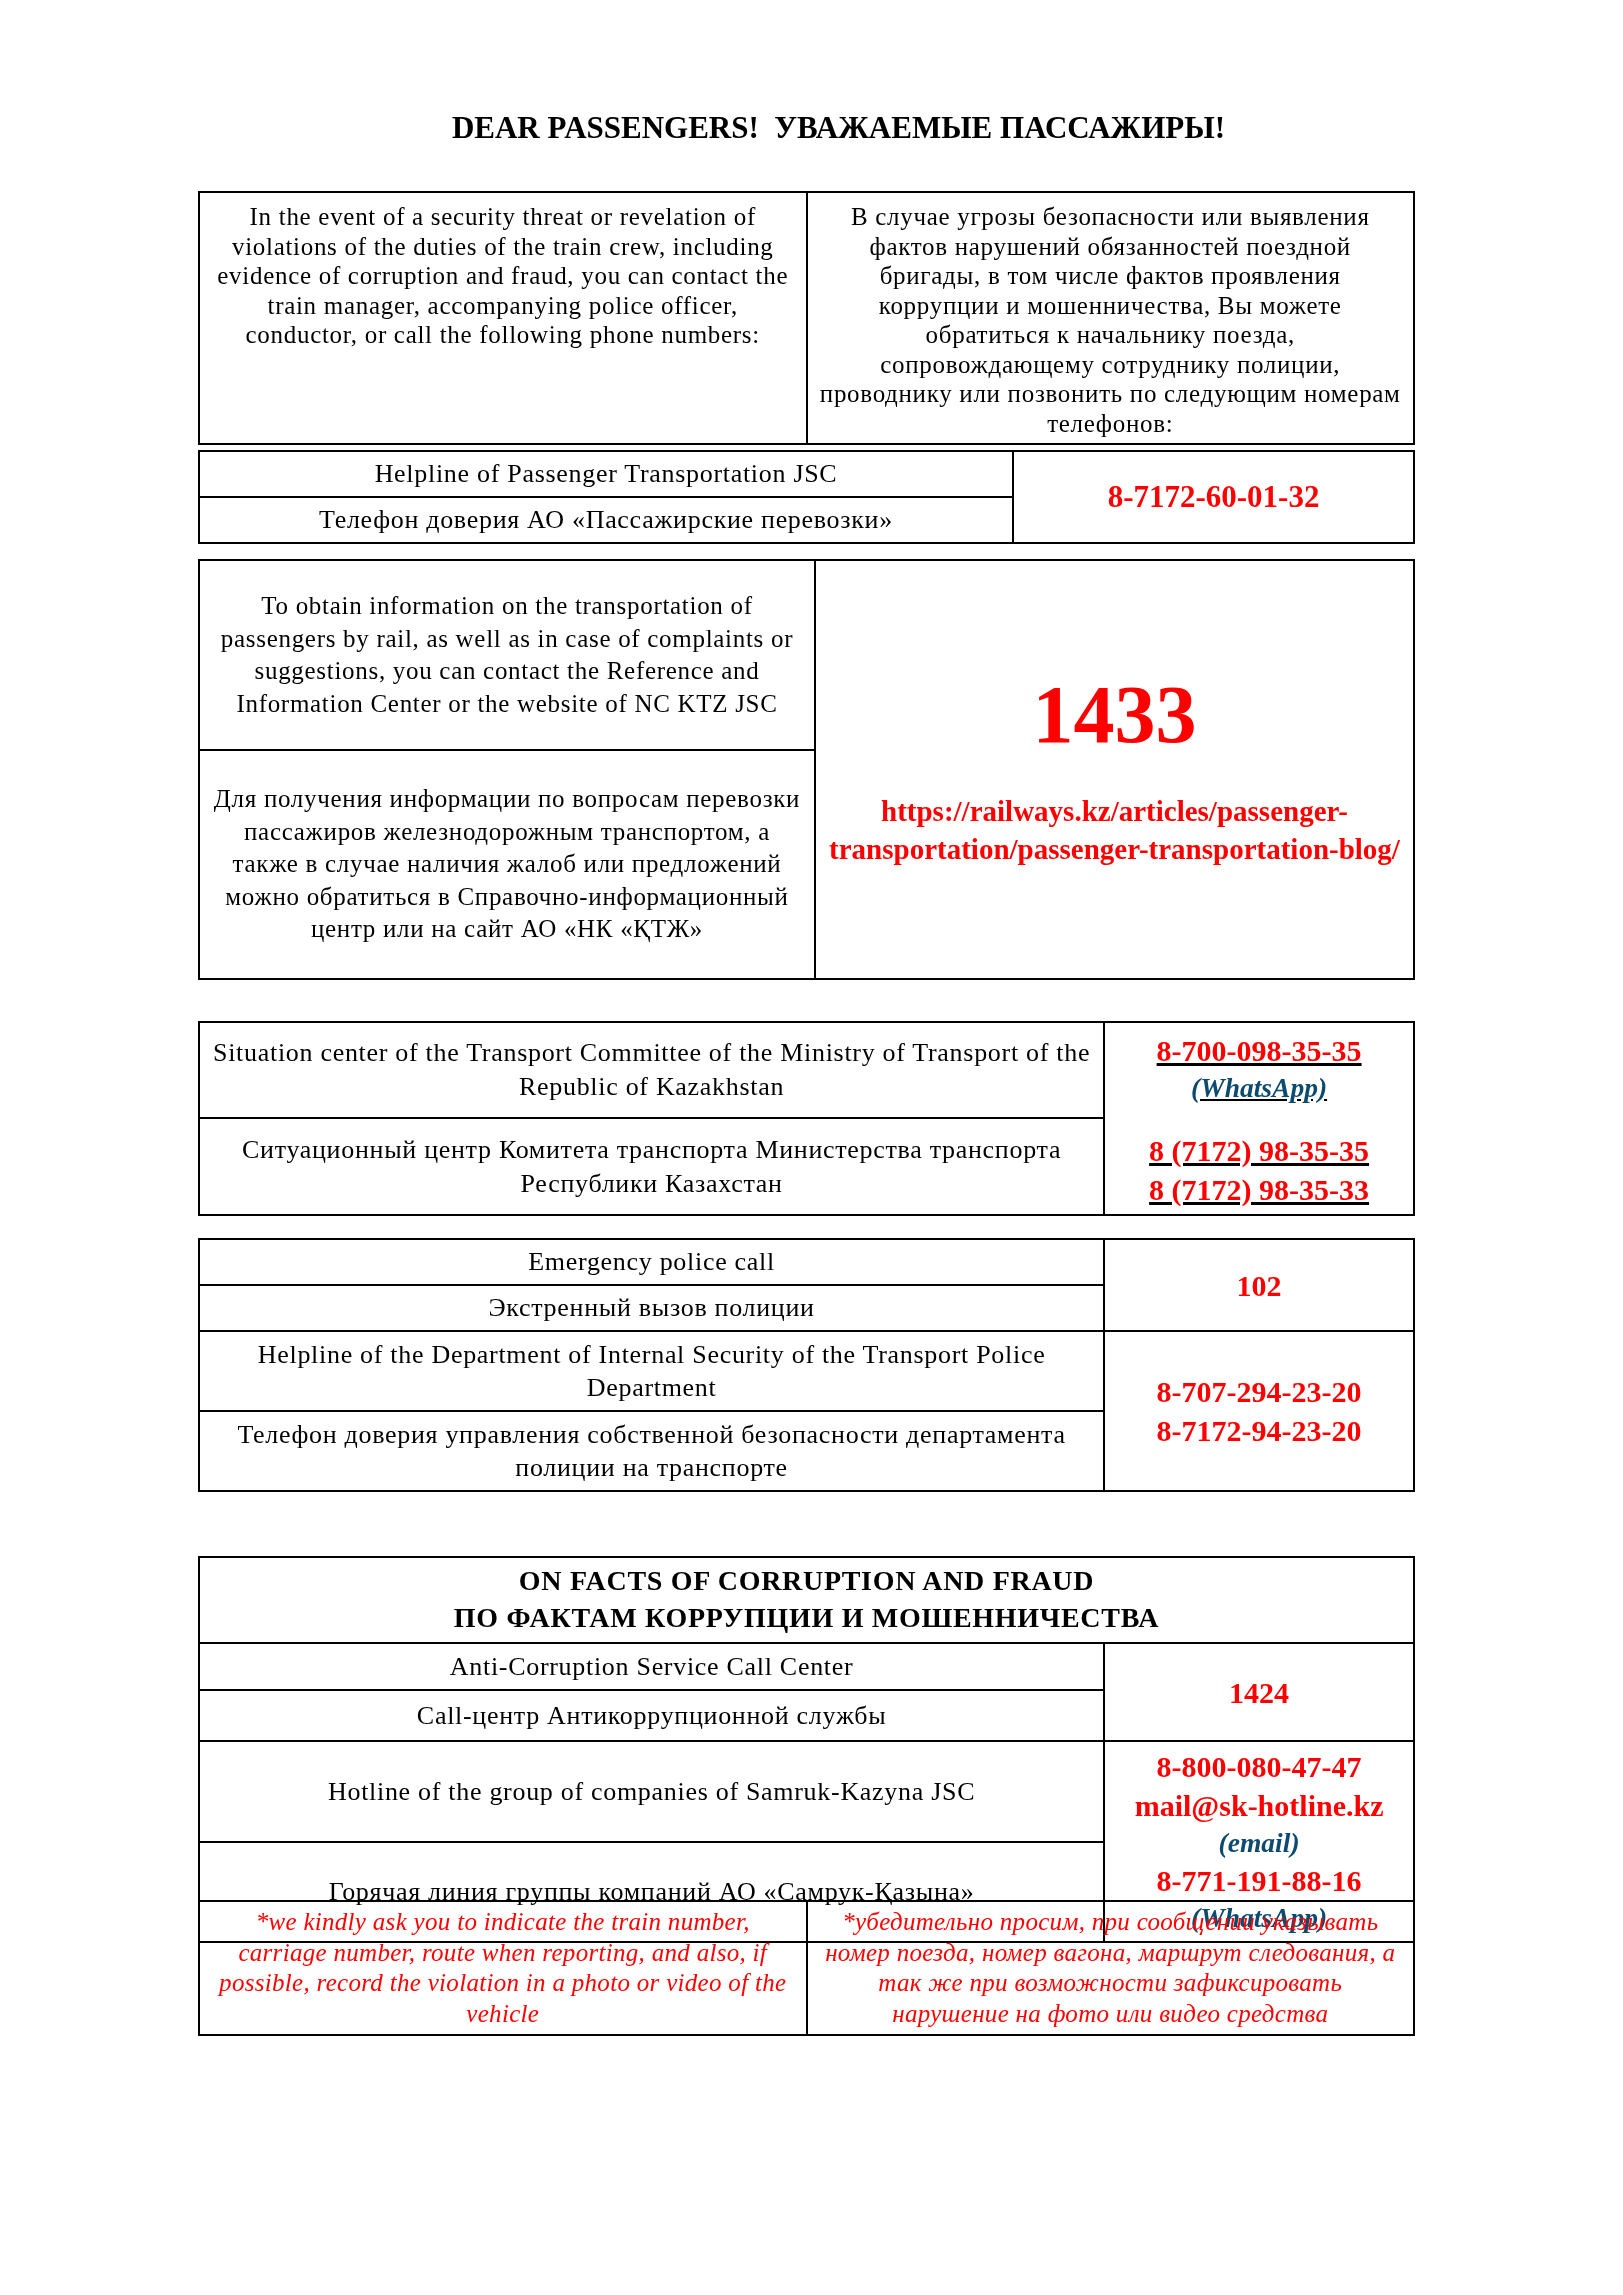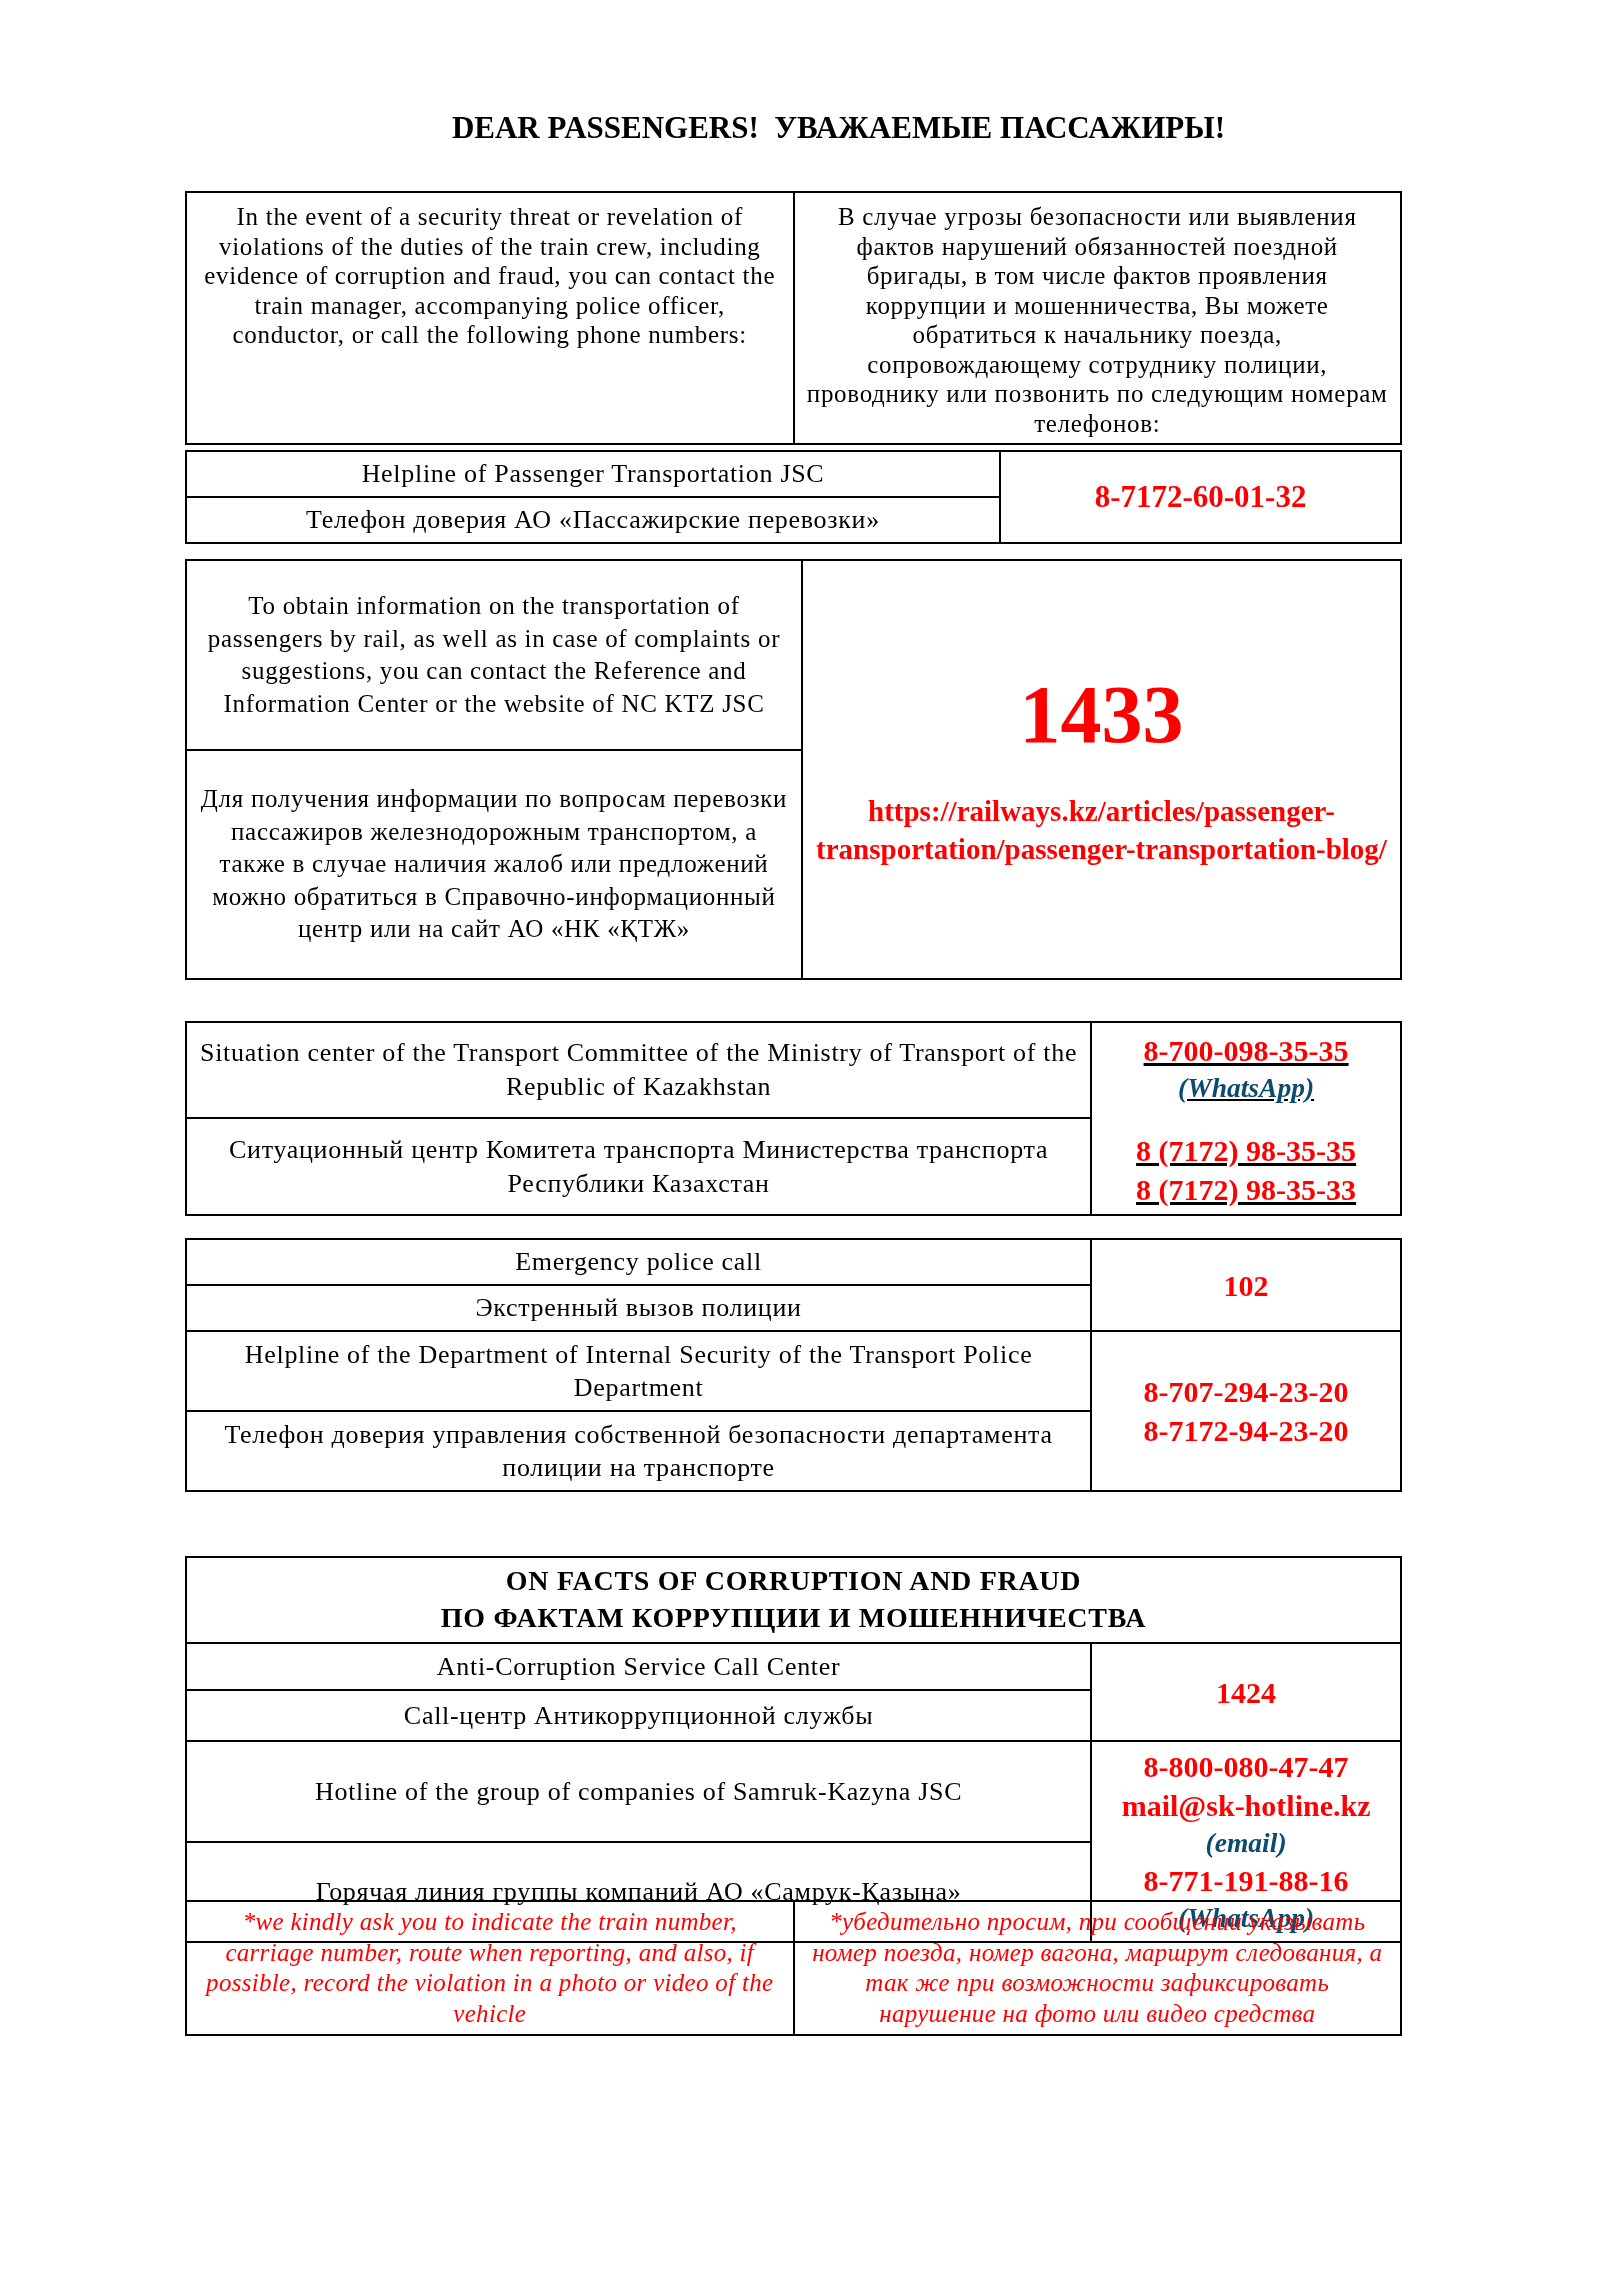--- a/index.html
+++ b/index.html
@@ -4,21 +4,21 @@
 <style>
   html,body{margin:0;padding:0;background:#ffffff;}
   body{width:1623px;height:2295px;position:relative;font-family:"Liberation Serif","DejaVu Serif",serif;color:#000;}
 
   .title{
     position:absolute;left:185px;top:110px;width:1307px;
     text-align:center;font-weight:bold;font-size:31px;white-space:pre-wrap;
   }
 
   table.tbl{
-    position:absolute;left:185px;width:1217px;
+    position:absolute;left:198px;width:1217px;
     border-collapse:collapse;table-layout:fixed;
     border:2.6px solid #000;
   }
   table.tbl td{
     border:2px solid #000;
     text-align:center;vertical-align:middle;
     padding:5.2px 11.8px;overflow:hidden;
   }
   .body-text{font-size:25px;line-height:1.18;letter-spacing:0.7px;}
   .vtop{vertical-align:top !important;padding-top:9.2px !important;}

